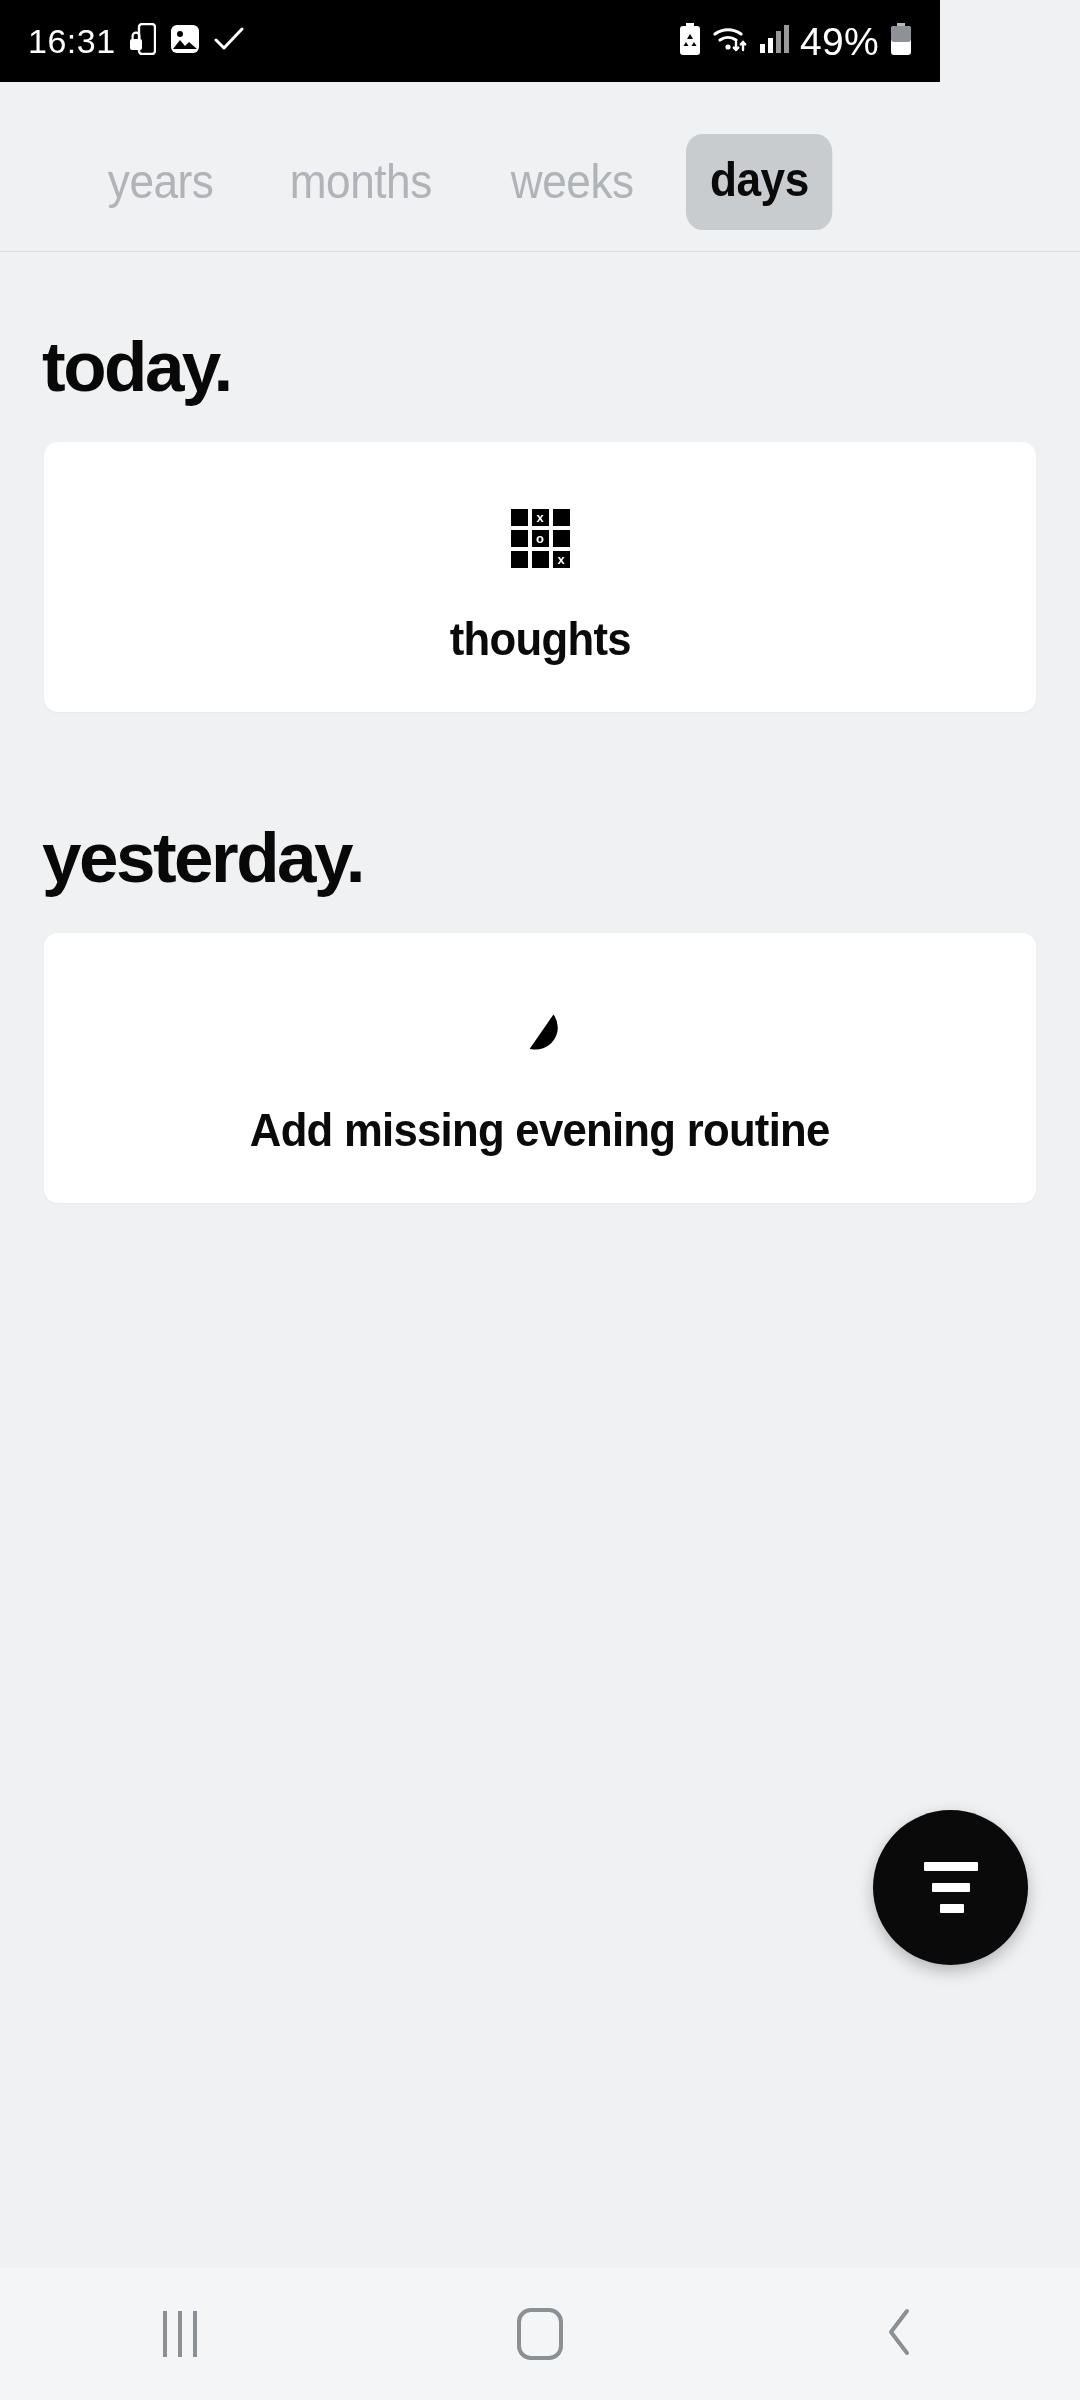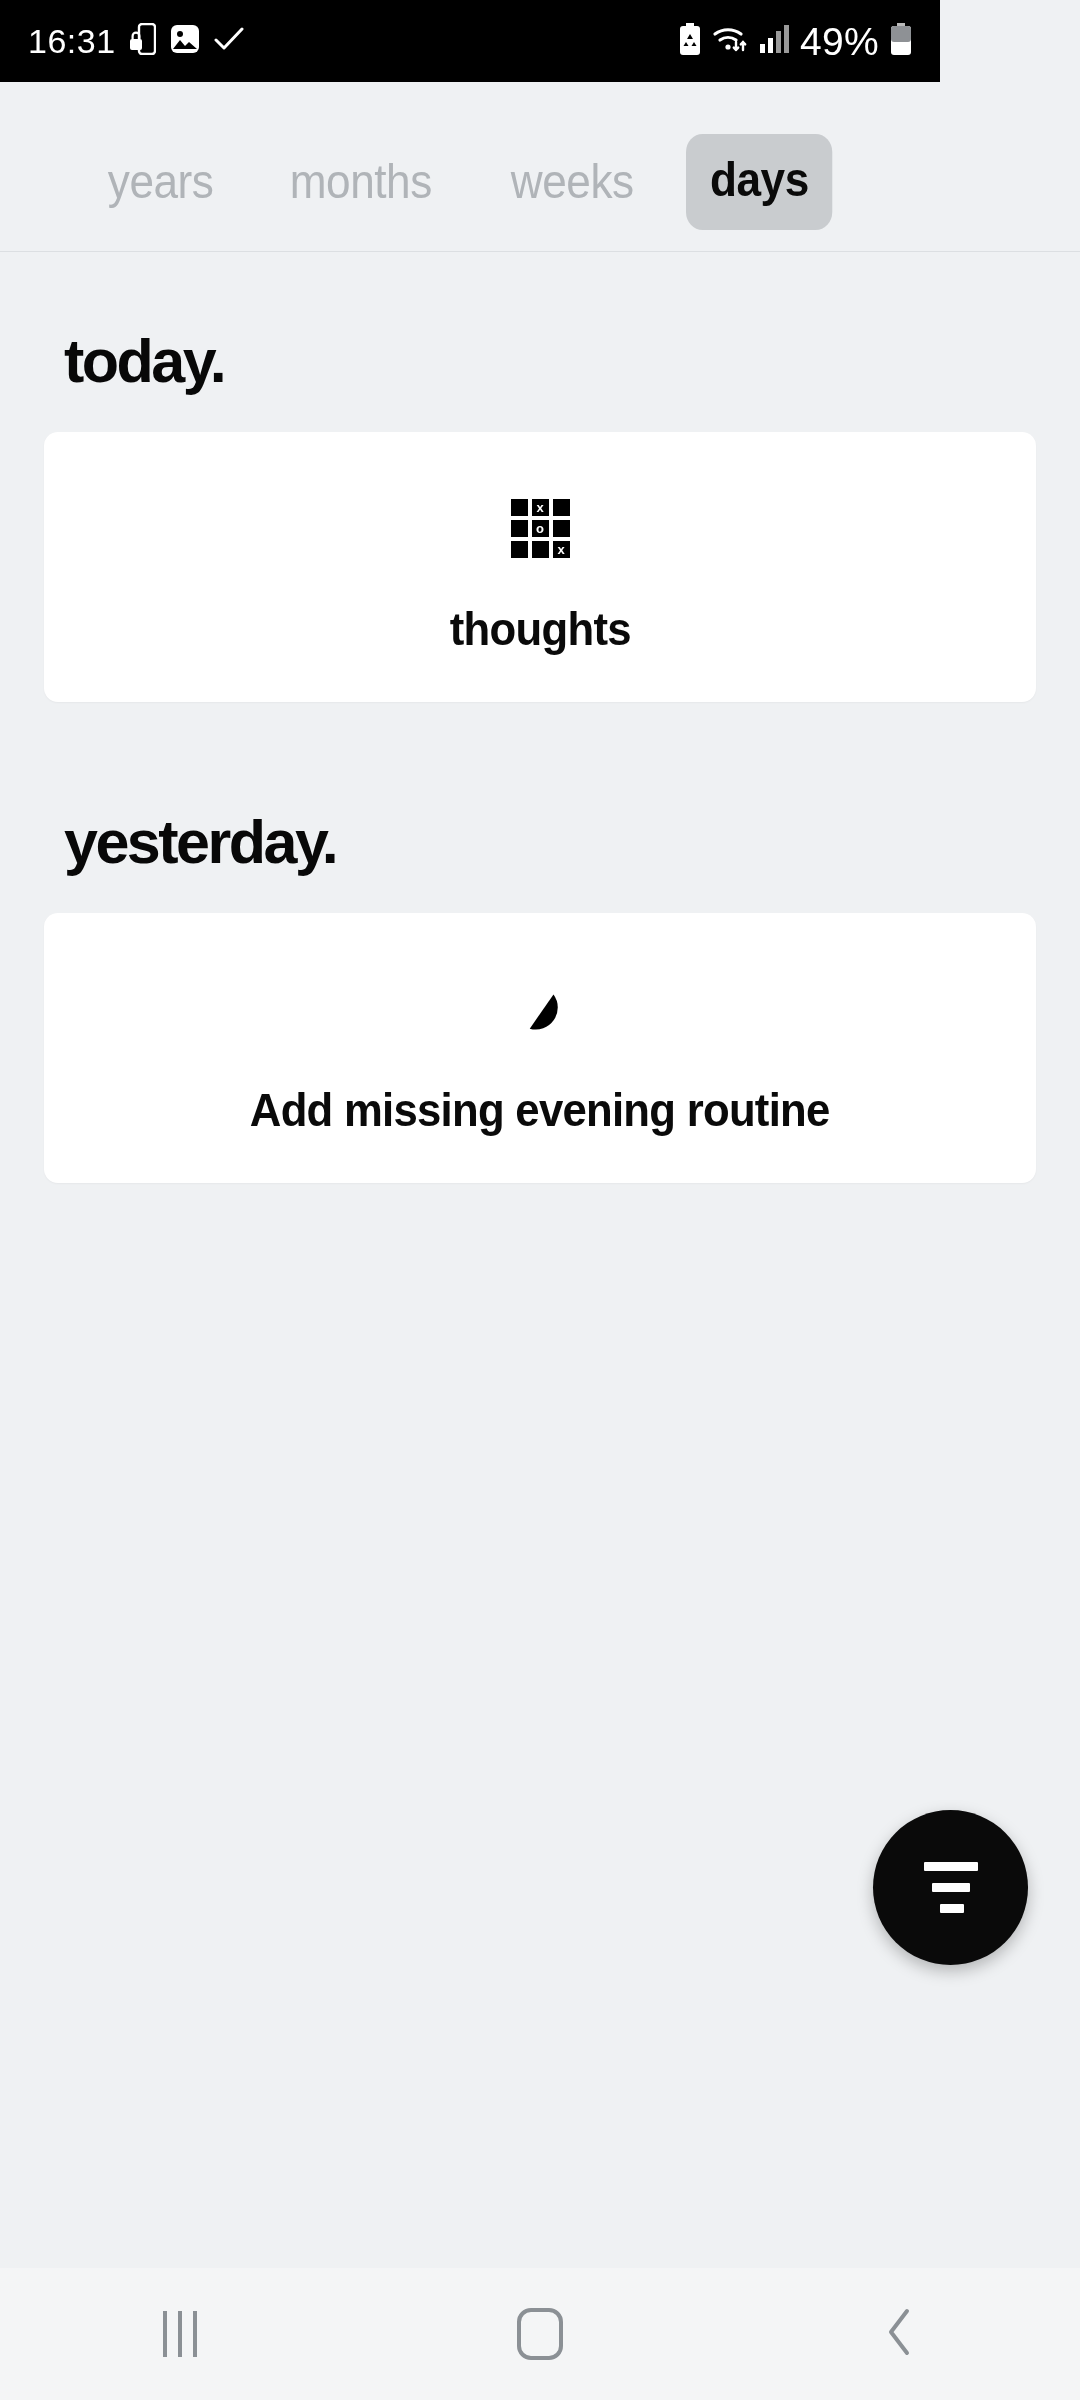--- a/index.html
+++ b/index.html
@@ -43,23 +43,23 @@
   .tab.active {
     color:#0a0a0a; font-weight:700;
     background:#c9cccf; border-radius:18px;
     padding:22px 26px 26px 26px;
   }
 
   
   .content { position:absolute; left:0; top:221px; width:1080px; height:1867px; }
 
   .heading {
-    font-size:61px; font-weight:800; color:#080808;
+    font-size:71px; font-weight:800; color:#080808;
     letter-spacing:-2.5px; line-height:1;
-    margin:0 0 0 64px;
+    margin:0 0 0 42px;
     font-family:"Liberation Sans", sans-serif;
   }
   .h-today { padding-top:110px; }
   .h-yesterday { padding-top:110px; }
 
   .card {
     margin:40px 44px 0 44px;
     background:#fff; border-radius:14px;
     height:270px;
     display:flex; flex-direction:column;

